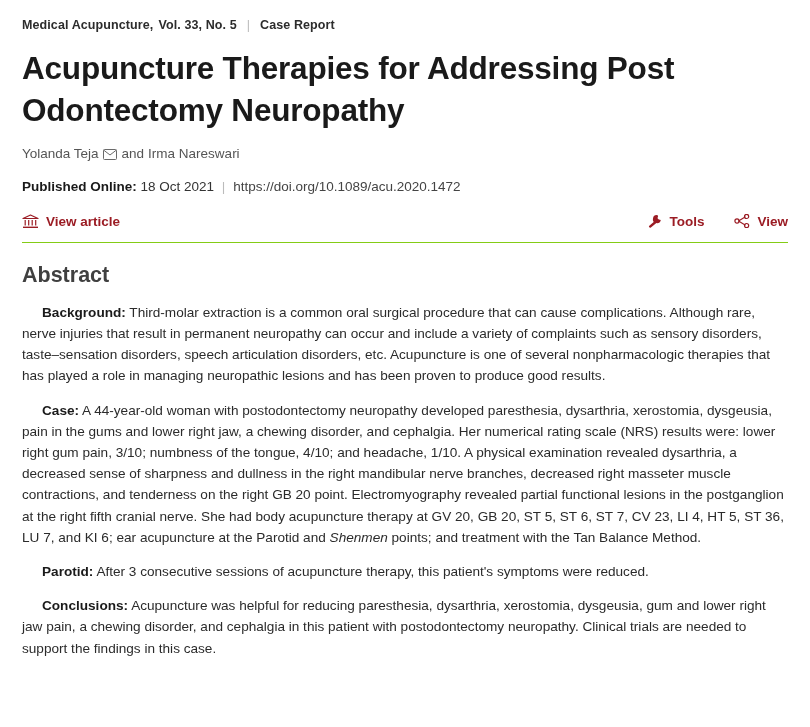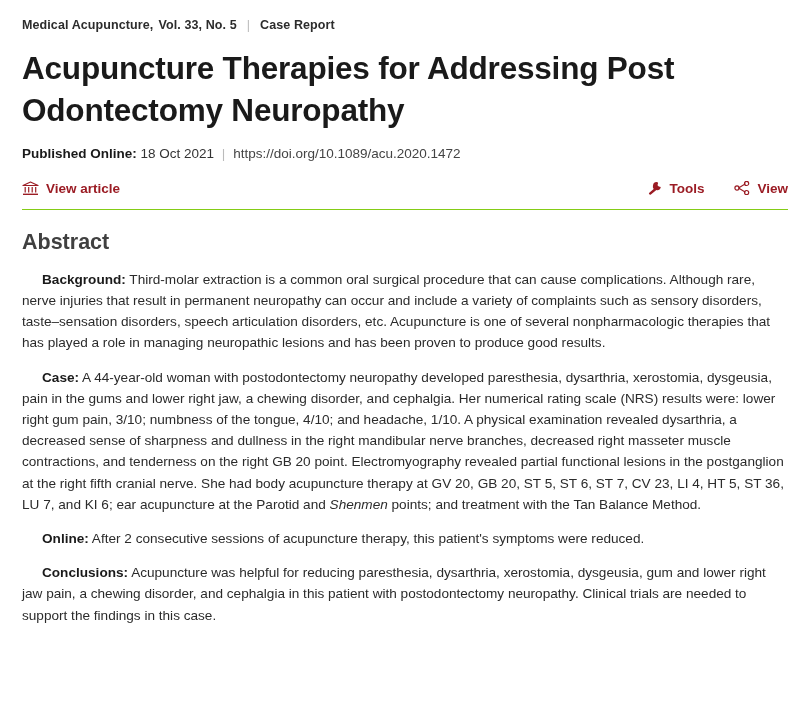--- a/index.html
+++ b/index.html
@@ -135,20 +135,31 @@
 
   <div class="breadcrumb">
     <span class="journal">Medical Acupuncture,</span>
     <span class="vol">Vol. 33, No. 5</span>
     <span class="sep">|</span>
     <span class="type">Case Report</span>
   </div>
 
   <h1 class="title">Acupuncture Therapies for Addressing Post Odontectomy Neuropathy</h1>
 
+  <div class="authors">
+    <span class="author-name">Yolanda Teja</span>
+    <span class="mail-icon">
+      <svg width="14" height="11" viewBox="0 0 14 11" aria-hidden="true">
+        <rect x="0.5" y="0.5" width="13" height="10" rx="1" fill="none" stroke="#6a6a6a" stroke-width="1"></rect>
+        <path d="M0.8 1.2 L7 6 L13.2 1.2" fill="none" stroke="#6a6a6a" stroke-width="1"></path>
+      </svg>
+    </span>
+    <span class="and">and</span>
+    <span class="author-name">Irma Nareswari</span>
+  </div>
 
   <div class="pubinfo">
     <span class="lbl">Published Online:</span>
     <span>18 Oct 2021</span>
     <span class="pipe">|</span>
     <span class="doi">https://doi.org/10.1089/acu.2020.1472</span>
   </div>
 
   <div class="actionbar">
     <div class="action-left">
@@ -195,20 +206,20 @@
 
   <p class="para">
     <span class="lead">Background:</span><span> Third-molar extraction is a common oral surgical procedure that can cause complications. Although rare, nerve injuries that result in permanent neuropathy can occur and include a variety of complaints such as sensory disorders, taste–sensation disorders, speech articulation disorders, etc. Acupuncture is one of several nonpharmacologic therapies that has played a role in managing neuropathic lesions and has been proven to produce good results.</span>
   </p>
 
   <p class="para">
     <span class="lead">Case:</span><span> A 44-year-old woman with postodontectomy neuropathy developed paresthesia, dysarthria, xerostomia, dysgeusia, pain in the gums and lower right jaw, a chewing disorder, and cephalgia. Her numerical rating scale (NRS) results were: lower right gum pain, 3/10; numbness of the tongue, 4/10; and headache, 1/10. A physical examination revealed dysarthria, a decreased sense of sharpness and dullness in the right mandibular nerve branches, decreased right masseter muscle contractions, and tenderness on the right GB 20 point. Electromyography revealed partial functional lesions in the postganglion at the right fifth cranial nerve. She had body acupuncture therapy at GV 20, GB 20, ST 5, ST 6, ST 7, CV 23, LI 4, HT 5, ST 36, LU 7, and KI 6; ear acupuncture at the Parotid and </span><i>Shenmen</i><span> points; and treatment with the Tan Balance Method.</span>
   </p>
 
   <p class="para">
-    <span class="lead">Online:</span><span> After 2 consecutive sessions of acupuncture therapy, this patient's symptoms were reduced.</span>
+    <span class="lead">Parotid:</span><span> After 3 consecutive sessions of acupuncture therapy, this patient's symptoms were reduced.</span>
   </p>
 
   <p class="para">
     <span class="lead">Conclusions:</span><span> Acupuncture was helpful for reducing paresthesia, dysarthria, xerostomia, dysgeusia, gum and lower right jaw pain, a chewing disorder, and cephalgia in this patient with postodontectomy neuropathy. Clinical trials are needed to support the findings in this case.</span>
   </p>
 
 </div>
 
 </body></html>

